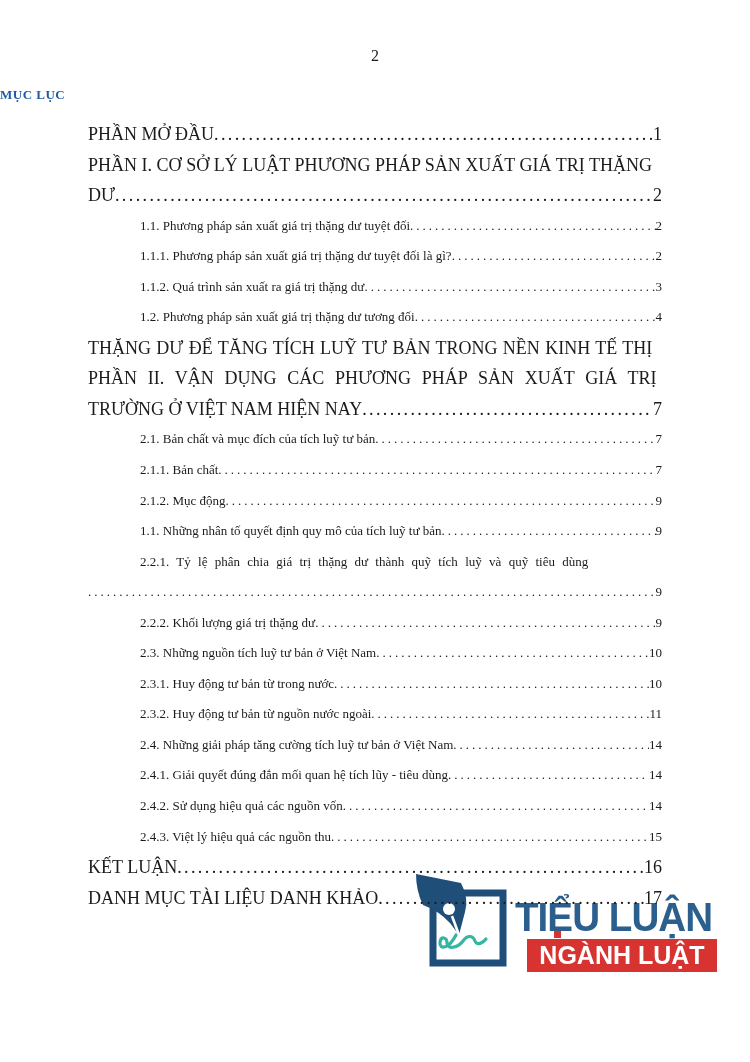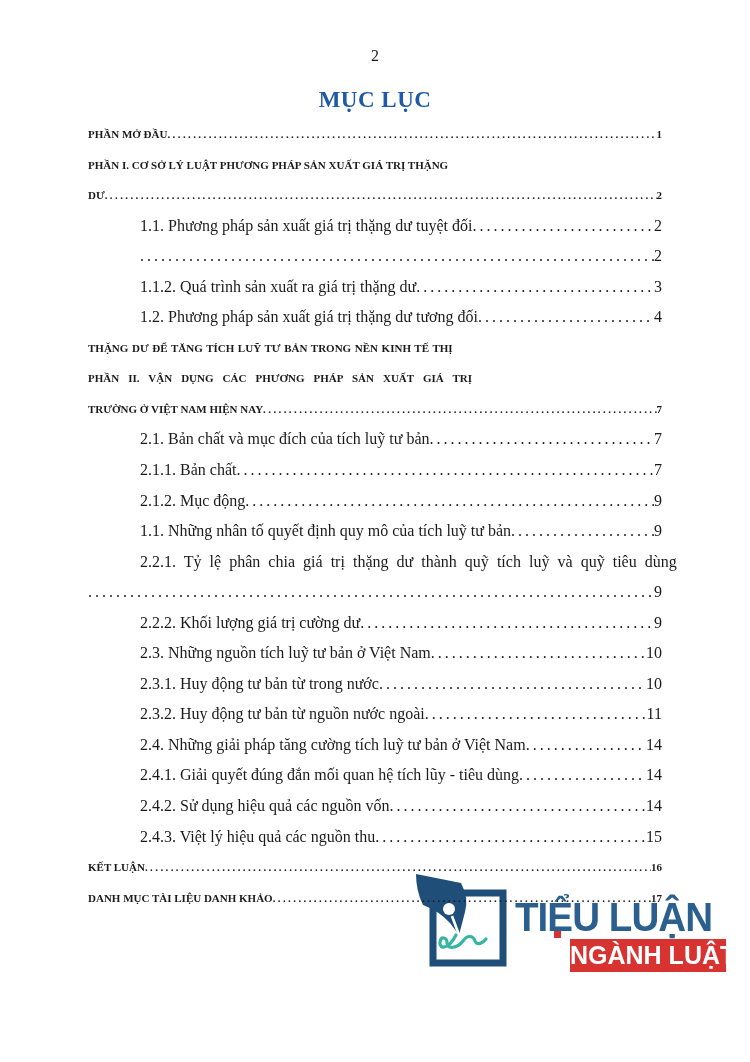--- a/index.html
+++ b/index.html
@@ -10,33 +10,33 @@
     font-family:"Liberation Serif", serif;
     color:#1b1b1b;
     overflow:hidden;
   }
   .page-num {
     position:absolute; top:47px; left:0; right:0;
     text-align:center; font-size:16px;
   }
   .doc-title {
     position:absolute; top:87px; left:0; right:0;
-    text-align:center; font-size:23px; font-weight:bold;
+    font-size:13px; font-weight:bold;
     color:#1E5AA8; letter-spacing:0.5px;
   }
   .toc {
     position:absolute; left:88px; top:119px; width:574px;
   }
   .toc-row {
     display:flex; align-items:baseline;
     height:30.55px; line-height:30.55px;
-    font-size:16px;
+    font-size:13px;
   }
   .toc-row.jrow { display:block; }
-  .toc-row.bold { font-weight:bold; font-size:11px; }
+  .toc-row.bold { font-weight:normal; font-size:18px; }
   .toc-row.indent { margin-left:52px; }
   .toc-row .t { white-space:pre; flex:0 0 auto; }
   .toc-row .dots {
     flex:1 1 auto; min-width:0;
     overflow:hidden; white-space:nowrap;
     letter-spacing:3px;
   }
   .toc-row.bold .dots { letter-spacing:2.4px; }
   .toc-row .pg { white-space:pre; flex:0 0 auto; }
   .jtext { display:inline-block; white-space:nowrap; }
@@ -45,22 +45,22 @@
   .logo-svg { position:absolute; left:419px; top:879px; overflow:visible; }
   .logo-title {
     position:absolute; left:515px; top:897px;
     font-family:"Liberation Sans", sans-serif;
     font-weight:bold; font-size:41px; line-height:41px;
     color:#2B5F8E; white-space:nowrap;
     transform:scaleX(0.94); transform-origin:left top;
     letter-spacing:-1px;
   }
   .logo-badge {
-    position:absolute; left:570px; top:939px;
-    width:156px; height:33px;
+    position:absolute; left:527px; top:939px;
+    width:190px; height:33px;
     background:#D63331; color:#ffffff;
     font-family:"Liberation Sans", sans-serif;
     font-weight:bold; font-size:25px; line-height:33px;
     text-align:center; white-space:nowrap;
   }
   .badge-tick {
     position:absolute; left:554px; top:931px;
     width:7px; height:7px; background:#D63331;
   }
 </style>
@@ -92,20 +92,21 @@
       <span class="t">DƯ</span>
       <span class="dots">....................................................................................................................................................................................................................................................................</span>
       <span class="pg">2</span>
     </div>
     <div class="toc-row indent">
       <span class="t">1.1. Phương pháp sản xuất giá trị thặng dư tuyệt đối</span>
       <span class="dots">....................................................................................................................................................................................................................................................................</span>
       <span class="pg">2</span>
     </div>
     <div class="toc-row indent">
+      <span class="t">1.1.1. Phương pháp sản xuất giá trị thặng dư tuyệt đối là gì?</span>
       <span class="dots">....................................................................................................................................................................................................................................................................</span>
       <span class="pg">2</span>
     </div>
     <div class="toc-row indent">
       <span class="t">1.1.2. Quá trình sản xuất ra giá trị thặng dư</span>
       <span class="dots">....................................................................................................................................................................................................................................................................</span>
       <span class="pg">3</span>
     </div>
     <div class="toc-row indent">
       <span class="t">1.2. Phương pháp sản xuất giá trị thặng dư tương đối</span>
@@ -138,21 +139,21 @@
       <span class="t">1.1. Những nhân tố quyết định quy mô của tích luỹ tư bản</span>
       <span class="dots">....................................................................................................................................................................................................................................................................</span>
       <span class="pg">9</span>
     </div>
     <div class="toc-row indent jrow"><span class="jtext" style="word-spacing: 4.05566px;">2.2.1. Tỷ lệ phân chia giá trị thặng dư thành quỹ tích luỹ và quỹ tiêu dùng</span></div>
     <div class="toc-row">
       <span class="dots">....................................................................................................................................................................................................................................................................</span>
       <span class="pg">9</span>
     </div>
     <div class="toc-row indent">
-      <span class="t">2.2.2. Khối lượng giá trị cường dư</span>
+      <span class="t">2.2.2. Khối lượng giá trị thặng dư</span>
       <span class="dots">....................................................................................................................................................................................................................................................................</span>
       <span class="pg">9</span>
     </div>
     <div class="toc-row indent">
       <span class="t">2.3. Những nguồn tích luỹ tư bản ở Việt Nam</span>
       <span class="dots">....................................................................................................................................................................................................................................................................</span>
       <span class="pg">10</span>
     </div>
     <div class="toc-row indent">
       <span class="t">2.3.1. Huy động tư bản từ trong nước</span>

